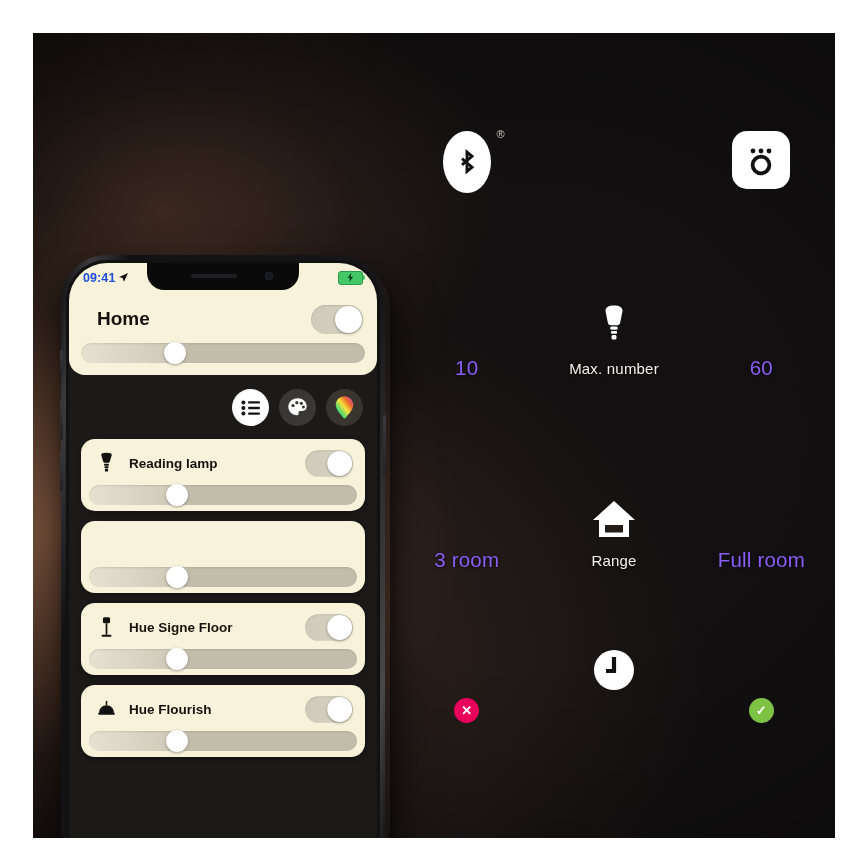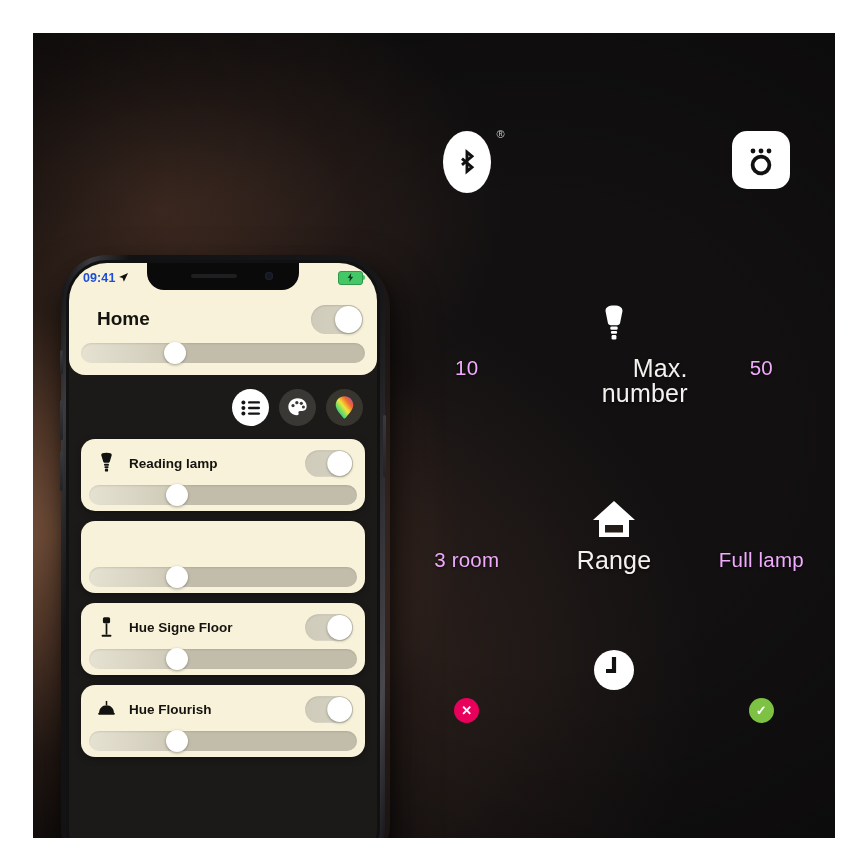--- a/index.html
+++ b/index.html
@@ -59,32 +59,32 @@
     grid-template-columns: 1fr 1fr 1fr;
     align-items: start;
   }
   .cell {
     display: flex;
     flex-direction: column;
     align-items: center;
     justify-content: flex-start;
   }
   .side-val {
-    color: #f0abfc;
+    color: #8b5cf6;
     font-size: 20.5px;
     letter-spacing: .2px;
     white-space: nowrap;
     text-shadow: 0 1px 3px rgba(0,0,0,.6);
     text-align: right;
   }
   .mid-label {
     color: #f4f1ee;
-    font-size: 25px;
+    font-size: 15px;
     line-height: 25px;
-    text-align: right;
+    text-align: left;
     letter-spacing: .2px;
     text-shadow: 0 1px 3px rgba(0,0,0,.6);
   }
 
   
   #logo-row { top: 98px; }
   .bt-badge {
     position: relative;
     width: 48px;
     height: 62px;
@@ -421,41 +421,41 @@
             <rect x="13.3" y="21.6" width="7.4" height="3.1" rx="1.2" fill="#fff"></rect>
             <rect x="13.9" y="25.9" width="6.2" height="2.9" rx="1.1" fill="#fff"></rect>
             <rect x="14.6" y="30.0" width="4.8" height="4.6" rx="1.3" fill="#fff"></rect>
           </svg>
         </div>
         <div class="mid-label">
           <div>Max. number</div>
         </div>
       </div>
       <div class="cell cell-right">
-        <span class="side-val">50</span>
+        <span class="side-val">60</span>
       </div>
     </div>
 
     <div class="row3" id="row-range">
       <div class="cell cell-left">
         <span class="side-val">3 room</span>
       </div>
       <div class="cell">
         <div class="icon-wrap">
           <svg width="46" height="42" viewBox="0 0 46 42" aria-hidden="true">
             <path d="M23 2 L44 21 L38 21 L38 38 L8 38 L8 21 L2 21 Z" fill="#fff"></path>
             <rect x="14" y="26" width="18" height="7.5" fill="#241c18"></rect>
           </svg>
         </div>
         <div class="mid-label">
           <div>Range</div>
         </div>
       </div>
       <div class="cell cell-right">
-        <span class="side-val">Full lamp</span>
+        <span class="side-val">Full room</span>
       </div>
     </div>
 
     <div class="row3" id="row-timer">
       <div class="cell cell-left">
         <span class="badge" id="badge-x" style="background: rgb(232, 0, 90);">✕</span>
       </div>
       <div class="cell">
         <div class="icon-wrap">
           <svg width="42" height="42" viewBox="0 0 42 42" aria-hidden="true">

